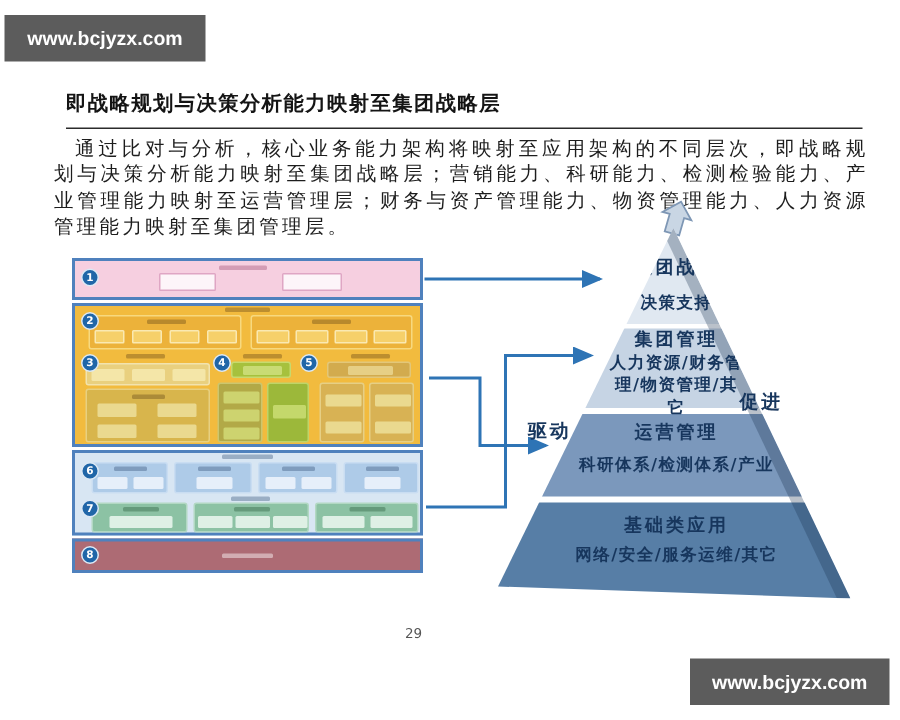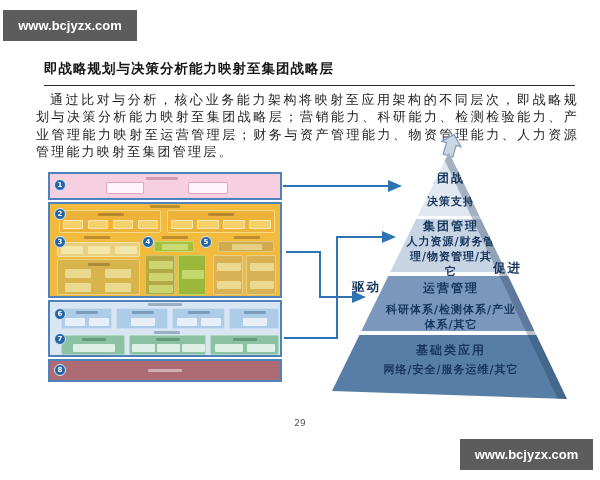--- a/index.html
+++ b/index.html
@@ -14,21 +14,21 @@
   #banner-top { left:3px; top:10px; width:134px; height:31px; }
   #banner-bottom { left:460px; top:439px; width:133px; height:31px; }
 
   
   #doc-title { left:44px; top:60px; width:531px; font-size:13.5px; font-weight:bold;
                color:#141414; letter-spacing:1px; padding-bottom:7px;
                border-bottom:1.5px solid #2b2b2b; font-family:"DejaVu Serif", serif; }
   #doc-body { left:36px; top:91px; width:543px; font-size:13px; line-height:17.4px;
               color:#1d1d1d; letter-spacing:2.2px; text-align:justify; text-indent:14px;
               font-family:"DejaVu Serif", serif; }
-  #page-number { left:270px; top:418px; width:60px; text-align:center; font-size:9px; color:#555; }
+  #page-number { left:270px; top:418px; width:60px; font-size:9px; color:#555; }
 
   
   #arch { left:46px; top:170px; width:240px; height:216px; }
   .frame { position:absolute; border:2px solid #4f81bd; }
   .badge { position:absolute; width:12px; height:12px; border-radius:50%; background:#2066a8;
            border:1px solid #dce9f5; color:#fff; font-size:7px; font-weight:bold;
            display:flex; align-items:center; justify-content:center; z-index:5; }
   .tb { position:absolute; height:3px; background:rgba(90,60,20,0.35); border-radius:1px; }
   .tbl { position:absolute; height:3px; background:rgba(255,255,255,0.45); border-radius:1px; }
   .sb { position:absolute; border-radius:1px; }
@@ -210,20 +210,19 @@
   <div class="pyr-label pyr-sub" style="top:46px;">决策支持</div>
   <div class="pyr-label pyr-title" style="top:70px;">集团管理</div>
   <div class="pyr-label pyr-sub" style="top:86px;">
     <div>人力资源/财务管</div>
     <div>理/物资管理/其</div>
     <div>它</div>
   </div>
   <div class="pyr-label pyr-title" style="top:132px;">运营管理</div>
   <div class="pyr-label pyr-sub" style="top:154px;">
     <div>科研体系/检测体系/产业</div>
-    <div>体系/其它</div>
   </div>
   <div class="pyr-label pyr-title" style="top:194px;">基础类应用</div>
   <div class="pyr-label pyr-sub" style="top:214px;">网络/安全/服务运维/其它</div>
 </div>
 
 <div class="side-label" style="left:352px;top:261px;margin-top:18px;">驱动</div>
 <div class="side-label" style="left:493px;top:260px;">促进</div>
 
 </body></html>

